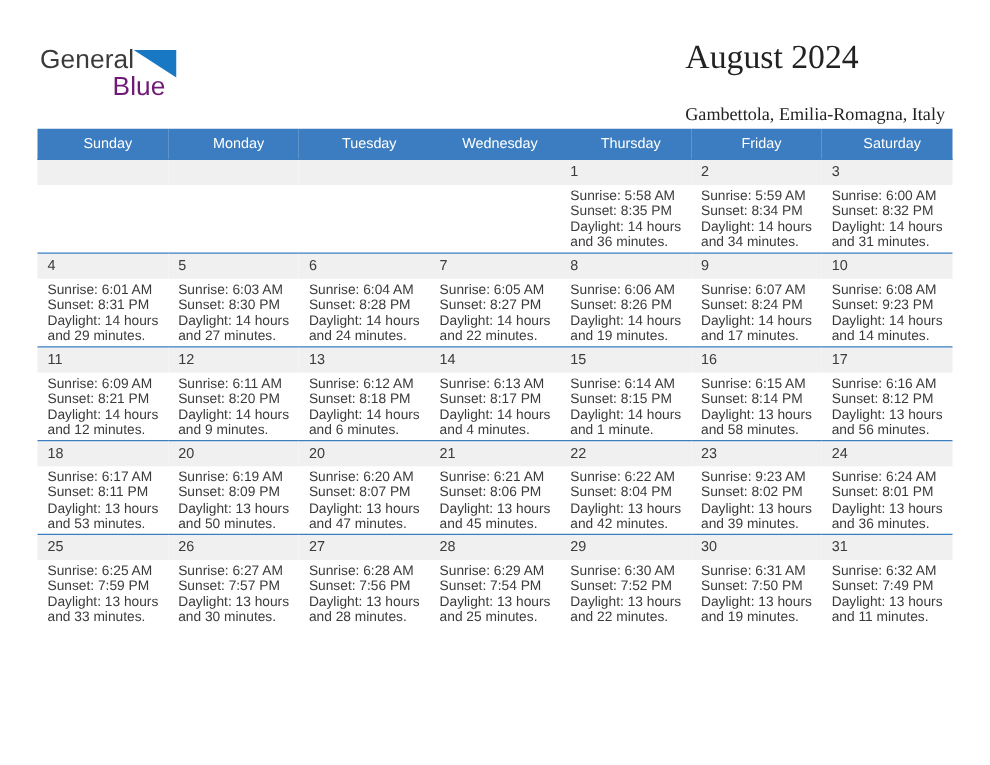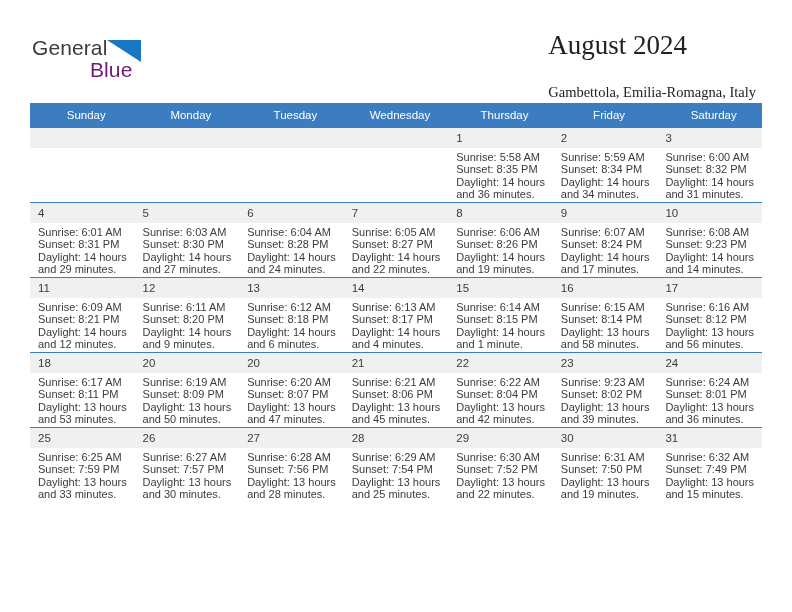--- a/index.html
+++ b/index.html
@@ -459,20 +459,20 @@
               <div>Daylight: 13 hours</div>
               <div>and 19 minutes.</div>
             </div>
           </td>
           <td>
             <div class="daynum">31</div>
             <div class="info">
               <div>Sunrise: 6:32 AM</div>
               <div>Sunset: 7:49 PM</div>
               <div>Daylight: 13 hours</div>
-              <div>and 15 minutes.</div>
+              <div>and 11 minutes.</div>
             </div>
           </td>
         </tr>
       </tbody>
   </table>
 
 </div>
 
 </body></html>

